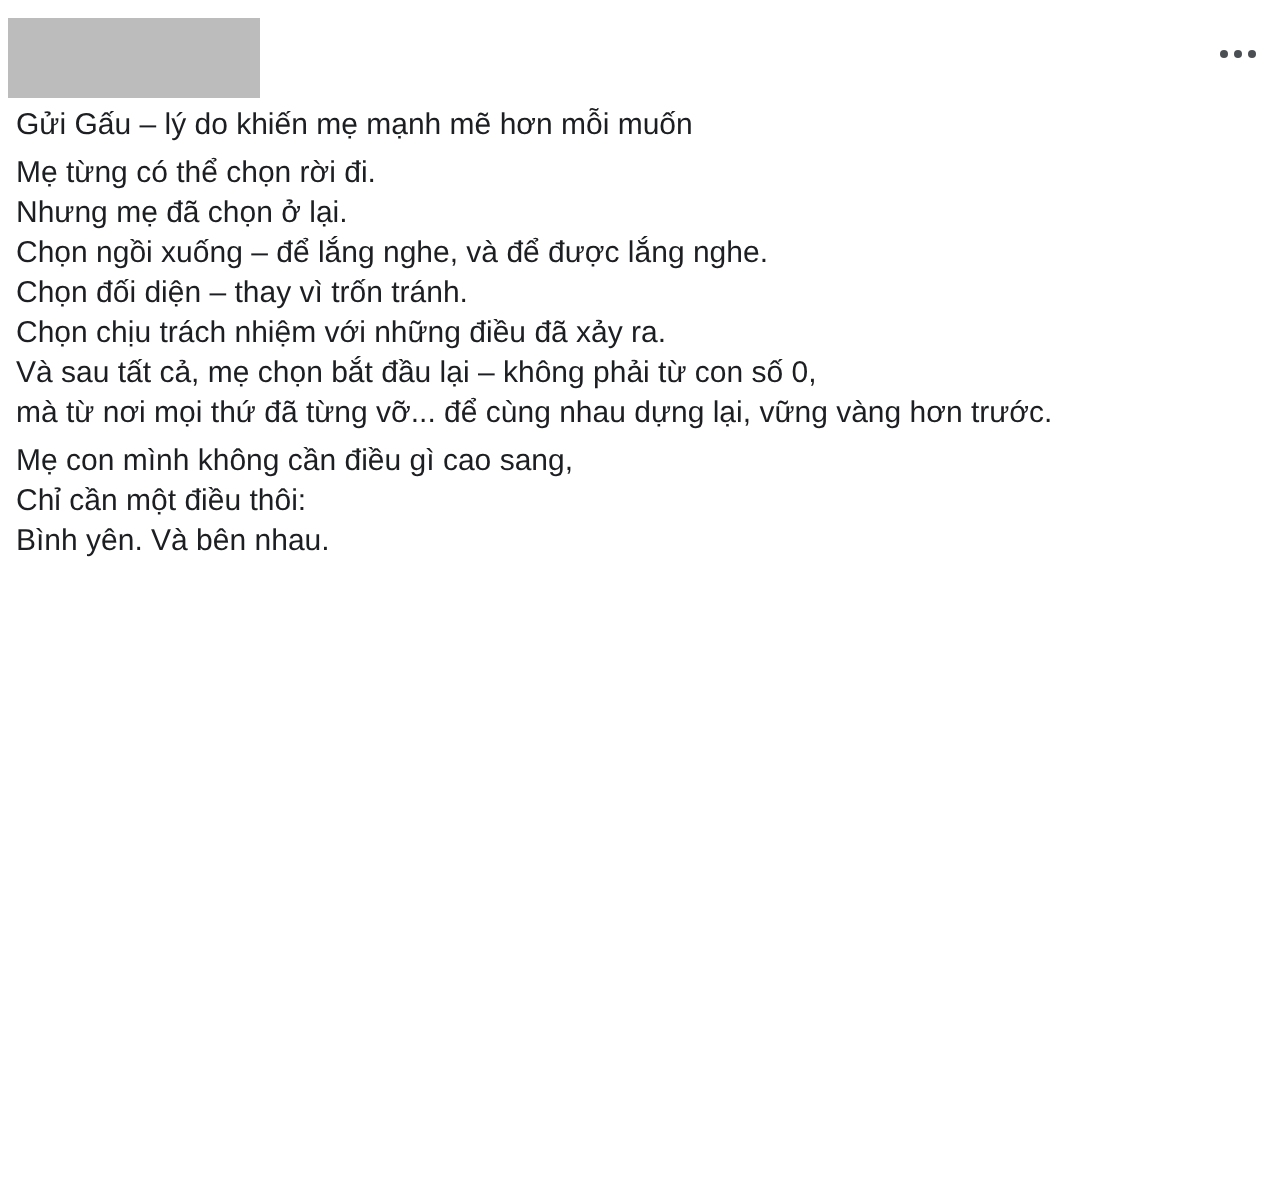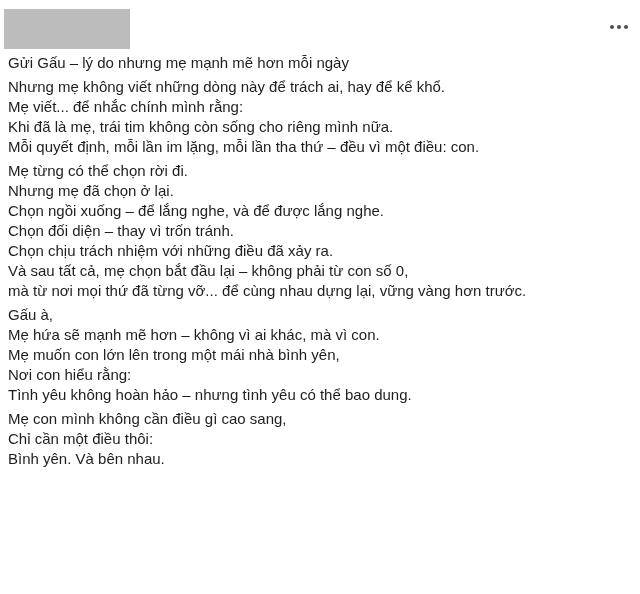--- a/index.html
+++ b/index.html
@@ -70,36 +70,27 @@
     <div class="redacted"></div>
     <button class="options-btn">
       <span class="dots">
           <i></i>
           <i></i>
           <i></i>
         </span>
     </button>
   </div>
   <div class="post-body">
-    <p>Gửi Gấu – lý do nhưng mẹ mạnh mẽ hơn mỗi ngày</p>
+    <p>Gửi Gấu – lý do khiến mẹ mạnh mẽ hơn mỗi muốn</p>
     <div id="paragraphs">
-        <p>Nhưng mẹ không viết những dòng này để trách ai, hay để kể khổ.
-Mẹ viết... để nhắc chính mình rằng:
-Khi đã là mẹ, trái tim không còn sống cho riêng mình nữa.
-Mỗi quyết định, mỗi lần im lặng, mỗi lần tha thứ – đều vì một điều: con.</p>
         <p>Mẹ từng có thể chọn rời đi.
 Nhưng mẹ đã chọn ở lại.
 Chọn ngồi xuống – để lắng nghe, và để được lắng nghe.
 Chọn đối diện – thay vì trốn tránh.
 Chọn chịu trách nhiệm với những điều đã xảy ra.
 Và sau tất cả, mẹ chọn bắt đầu lại – không phải từ con số 0,
 mà từ nơi mọi thứ đã từng vỡ... để cùng nhau dựng lại, vững vàng hơn trước.</p>
-        <p>Gấu à,
-Mẹ hứa sẽ mạnh mẽ hơn – không vì ai khác, mà vì con.
-Mẹ muốn con lớn lên trong một mái nhà bình yên,
-Nơi con hiểu rằng:
-Tình yêu không hoàn hảo – nhưng tình yêu có thể bao dung.</p>
         <p>Mẹ con mình không cần điều gì cao sang,
 Chỉ cần một điều thôi:
 Bình yên. Và bên nhau.</p>
       </div>
   </div>
 </div>
 
 </body></html>

